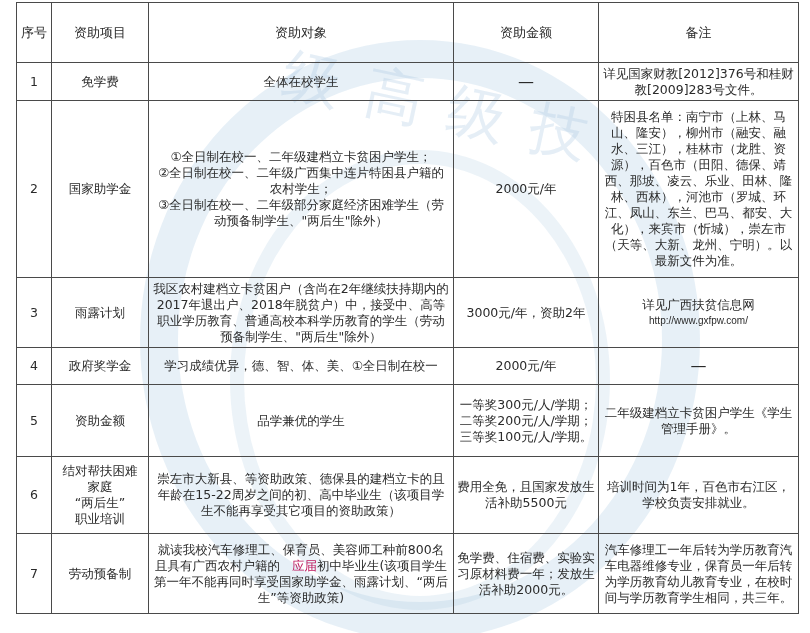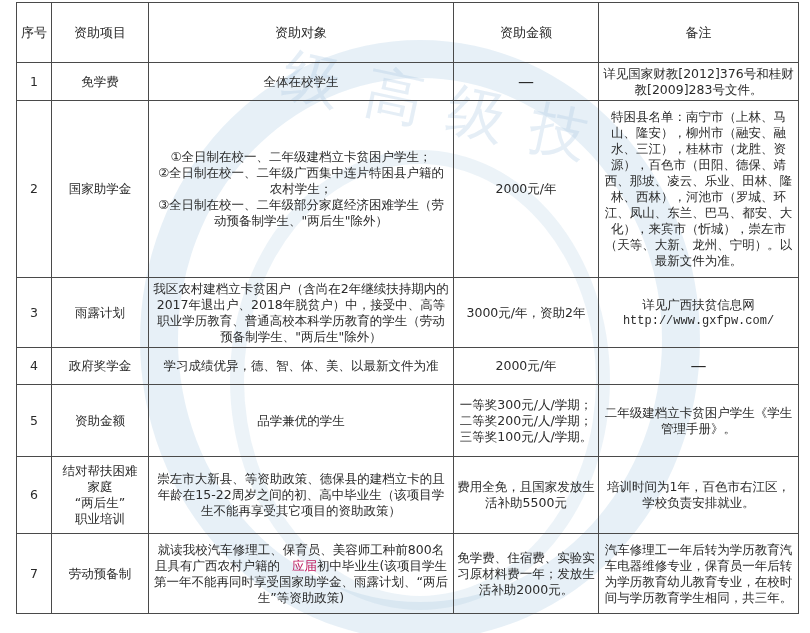--- a/index.html
+++ b/index.html
@@ -38,21 +38,21 @@
     border: 1.5px solid #4a4a4a;
     padding: 0 3px;
     vertical-align: middle;
     font-weight: normal;
     background: transparent;
     overflow: hidden;
   }
   th { font-size: 13px; text-align: center; }
   .c { text-align: center; }
   .l { text-align: center; }
-  .mono { font-family: Liberation Mono, monospace; font-size: 12px; }
+  .mono { font-family: Liberation Sans, sans-serif; font-size: 10px; }
   .red { color: #be185d; margin-left: 12px; }
   .pre { white-space: pre-line; }
   .dash { font-size: 16px; }
 </style>
 </head>
 <body>
 
 <div class="watermark"></div>
 <div class="watermark inner"></div>
 <div class="watermark-text">级高级技</div>
@@ -97,21 +97,21 @@
       <td class="l">我区农村建档立卡贫困户（含尚在2年继续扶持期内的2017年退出户、2018年脱贫户）中，接受中、高等职业学历教育、普通高校本科学历教育的学生（劳动预备制学生、"两后生"除外）</td>
       <td class="c">3000元/年，资助2年</td>
       <td class="c">
         <div>详见广西扶贫信息网</div>
         <div class="mono">http://www.gxfpw.com/</div>
       </td>
     </tr>
     <tr style="height:37px">
       <td class="c">4</td>
       <td class="c">政府奖学金</td>
-      <td class="c">学习成绩优异，德、智、体、美、以最新文件为准</td>
+      <td class="c">学习成绩优异，德、智、体、美、①全日制在校一</td>
       <td class="c">2000元/年</td>
       <td class="c dash">—</td>
     </tr>
     <tr style="height:72px">
       <td class="c">5</td>
       <td class="c">资助金额</td>
       <td class="c">品学兼优的学生</td>
       <td class="l pre">一等奖300元/人/学期；
 二等奖200元/人/学期；
 三等奖100元/人/学期。</td>

